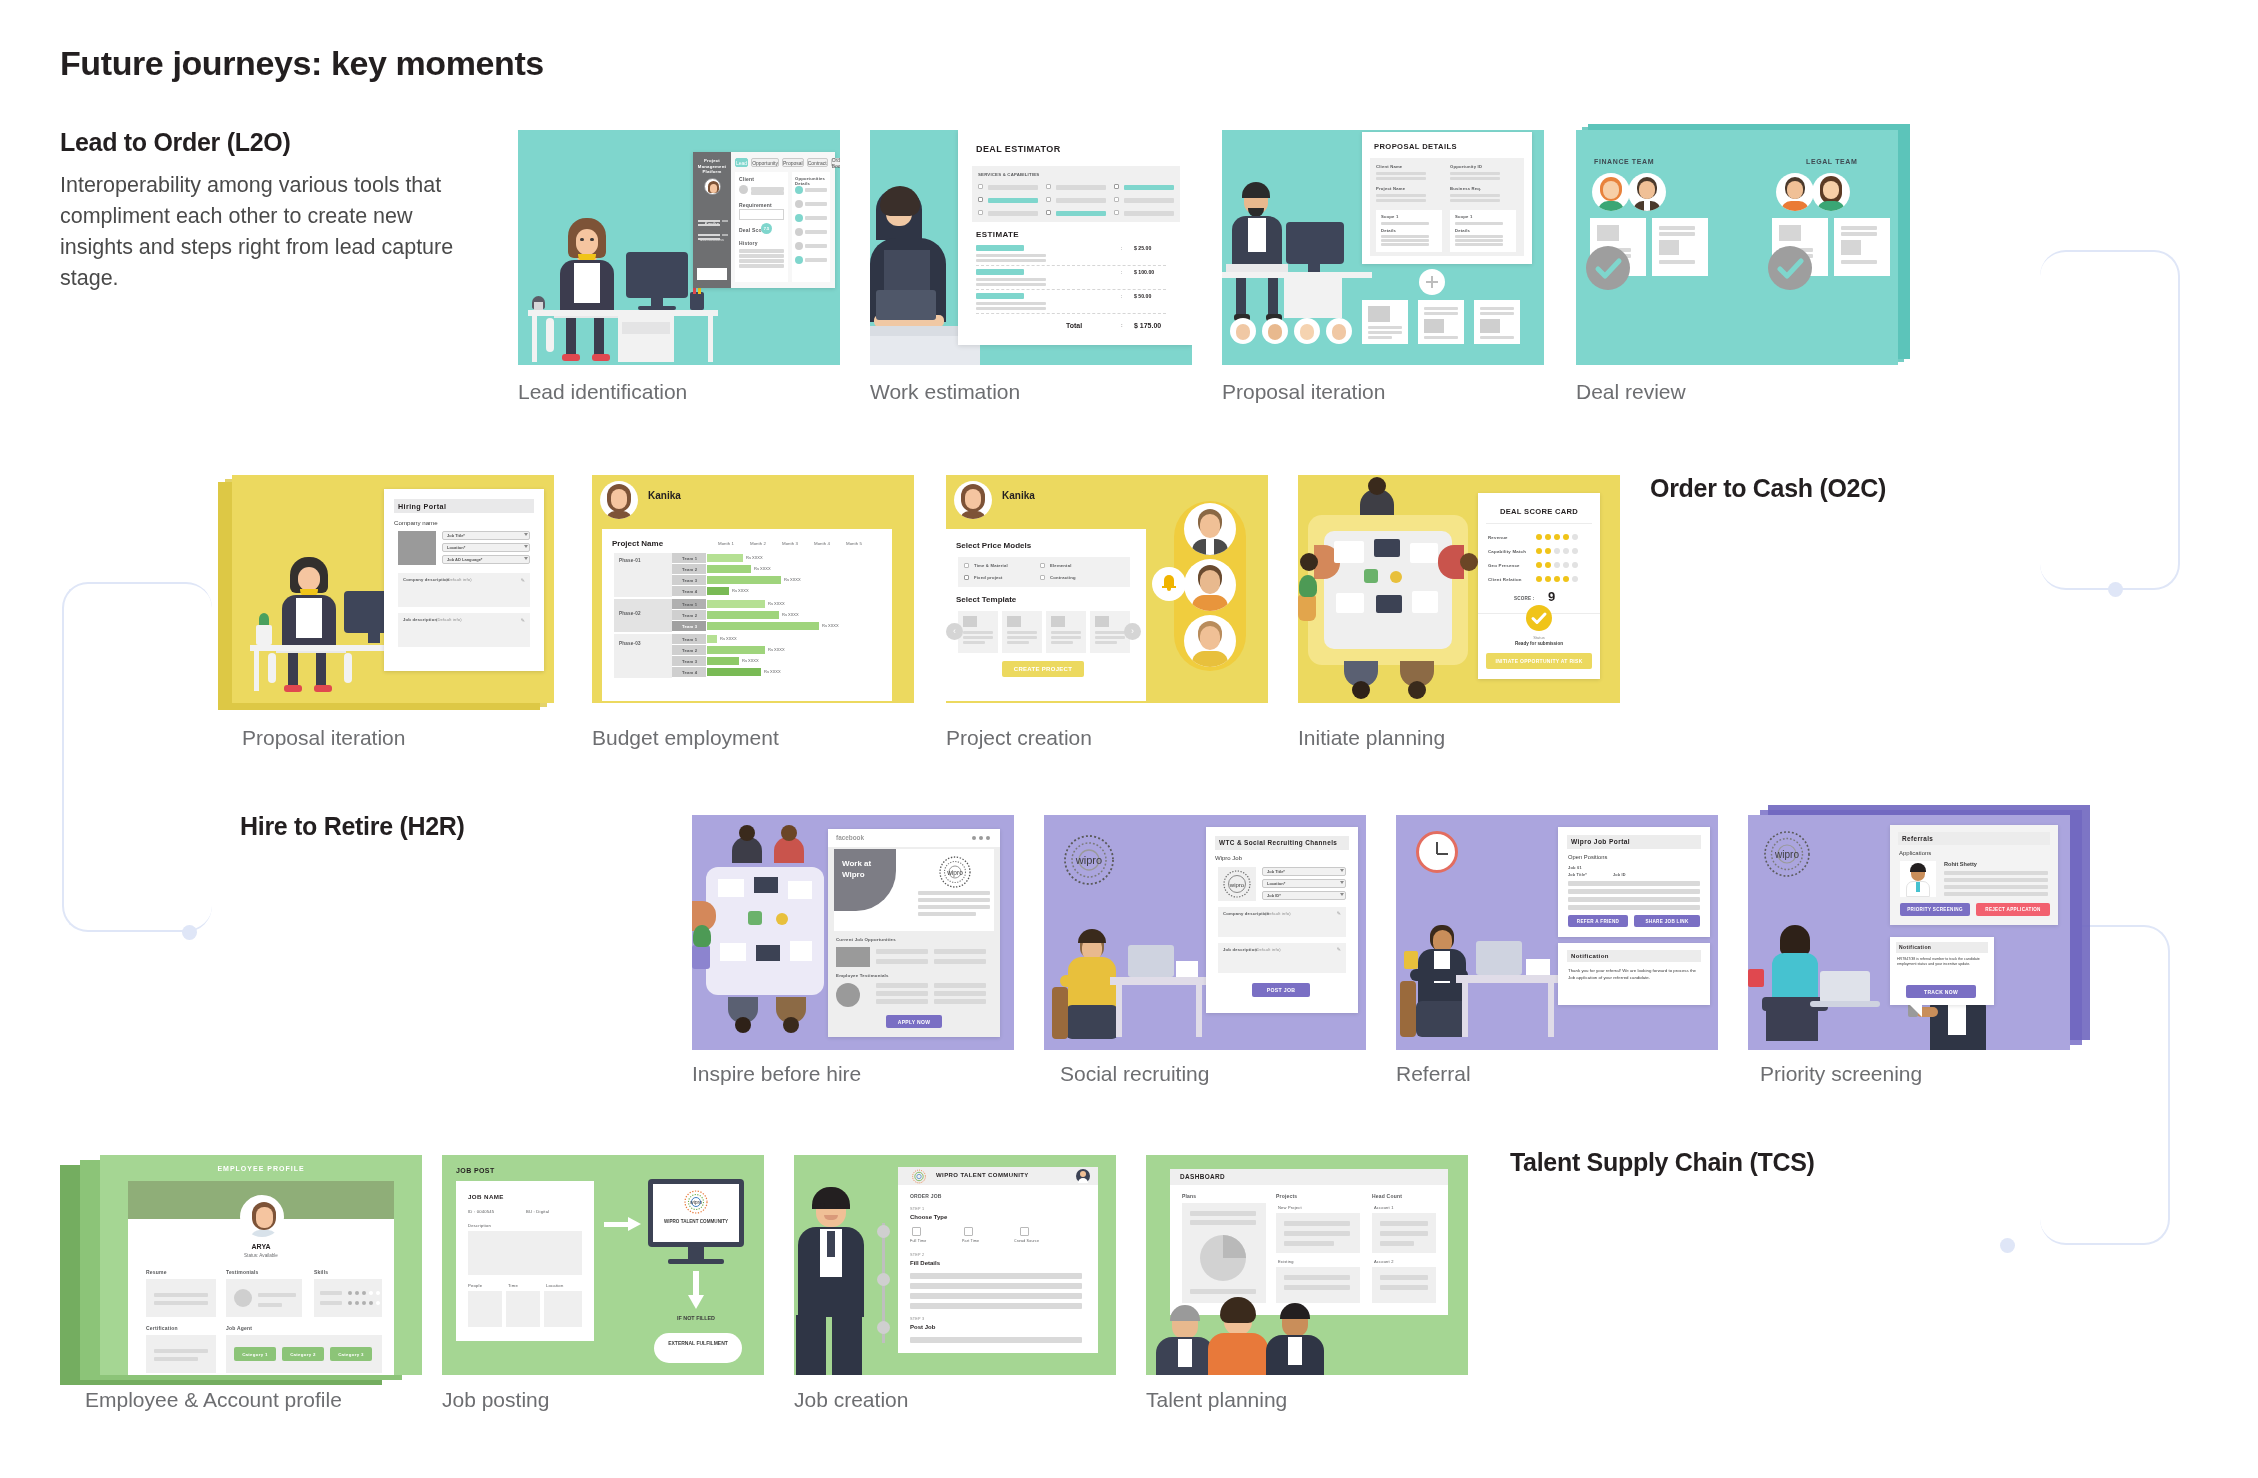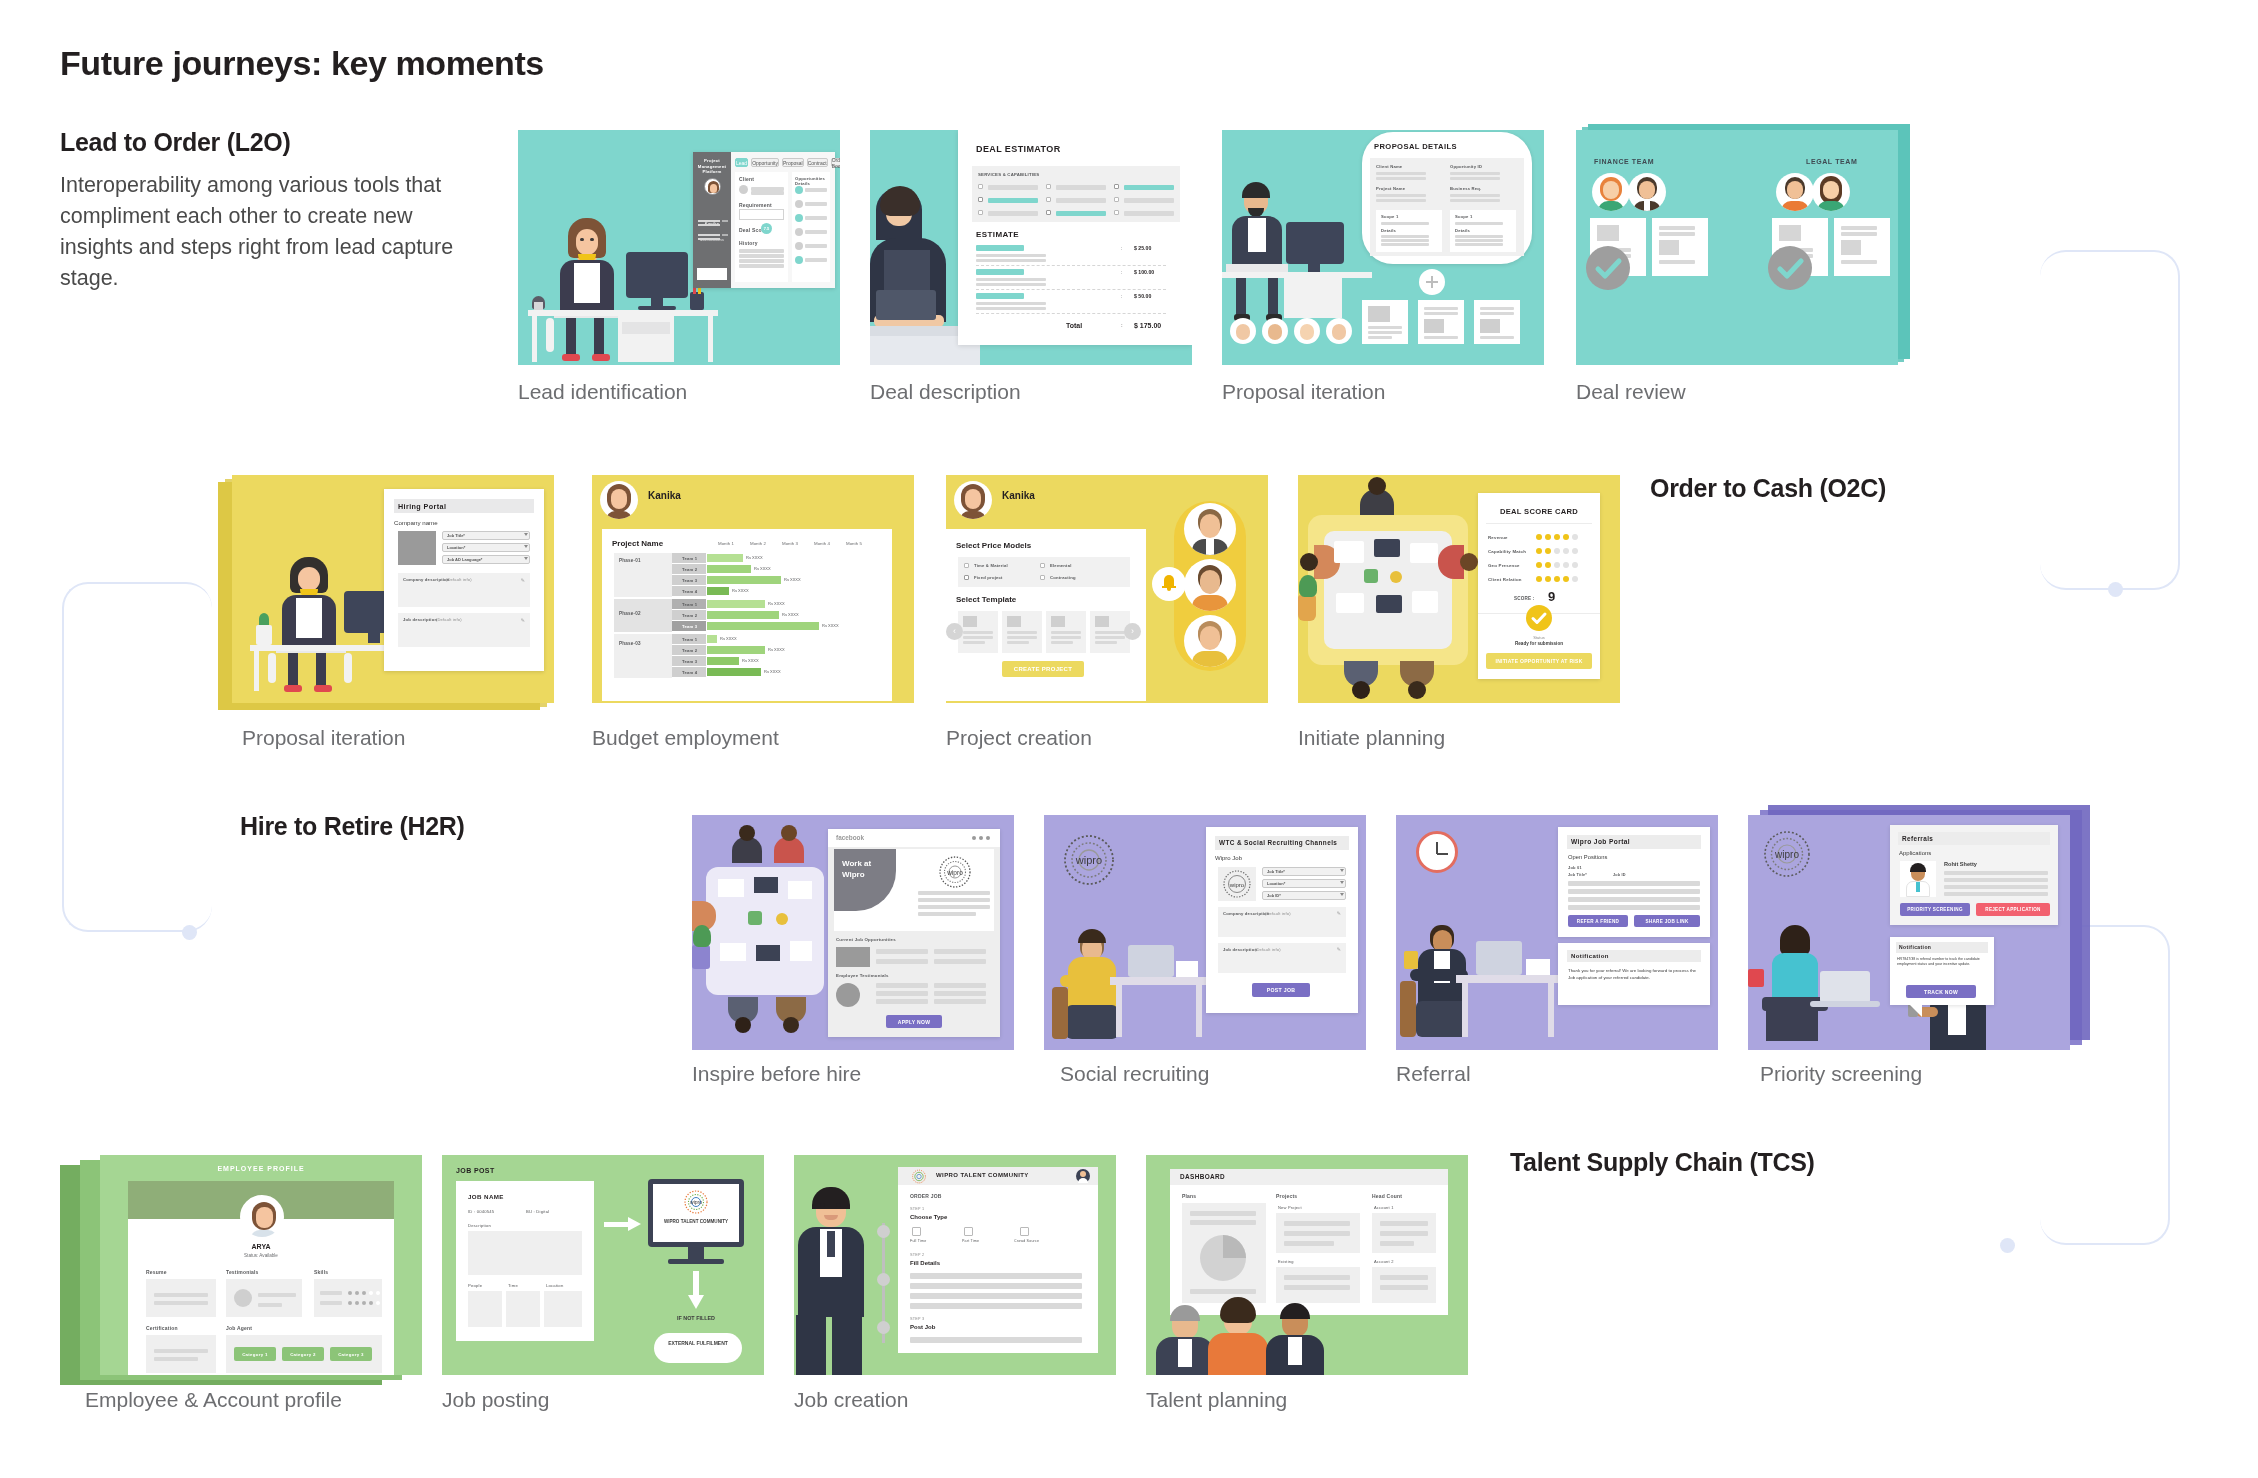--- a/index.html
+++ b/index.html
@@ -246,21 +246,21 @@
           <div style="position:absolute;left:158px;top:0;font-size:5.2px;color:#231f20;font-weight:bold;">$ 50.00</div>
           <div style="position:absolute;left:0;bottom:0;width:190px;border-top:1px dashed #d6d6d6;"></div>
         </div>
       </div>
       <div style="position:absolute;left:108px;top:192px;font-size:7px;font-weight:bold;">Total</div>
       <div style="position:absolute;left:163px;top:192px;font-size:6px;">:</div>
       <div style="position:absolute;left:176px;top:192px;font-size:7px;font-weight:bold;">$ 175.00</div>
     </div>
   </div>
 </div>
-<div class="caption" style="left:870px; top:380px;">Deal description</div>
+<div class="caption" style="left:870px; top:380px;">Work estimation</div>
 
 <div class="card" style="left:1222px; top:130px; width:322px; height:235px;">
   <div class="shot teal">
 
     <div class="blk" style="left:22px;top:58px;width:24px;height:26px;background:#e8b98e;border-radius:11px;"></div>
     <div class="blk" style="left:20px;top:52px;width:28px;height:16px;background:#2b2b2b;border-radius:14px 14px 0 0;"></div>
     <div class="blk" style="left:26px;top:78px;width:16px;height:9px;background:#2b2b2b;border-radius:0 0 8px 8px;"></div>
     <div class="blk" style="left:10px;top:86px;width:50px;height:48px;background:#3b4152;border-radius:14px 14px 0 0;"></div>
     <div class="blk" style="left:26px;top:88px;width:18px;height:34px;background:#fff;"></div>
     <div class="blk" style="left:4px;top:134px;width:62px;height:8px;background:#e9e9ea;"></div>
@@ -275,21 +275,21 @@
 
     <div class="blk" style="left:8px;top:188px;width:26px;height:26px;border-radius:50%;background:#fff;"></div>
     <div class="blk" style="left:14px;top:194px;width:14px;height:16px;border-radius:7px;background:#f0c8a4;"></div>
     <div class="blk" style="left:40px;top:188px;width:26px;height:26px;border-radius:50%;background:#fff;"></div>
     <div class="blk" style="left:46px;top:194px;width:14px;height:16px;border-radius:7px;background:#e8b98e;"></div>
     <div class="blk" style="left:72px;top:188px;width:26px;height:26px;border-radius:50%;background:#fff;"></div>
     <div class="blk" style="left:78px;top:194px;width:14px;height:16px;border-radius:7px;background:#f5d3b0;"></div>
     <div class="blk" style="left:104px;top:188px;width:26px;height:26px;border-radius:50%;background:#fff;"></div>
     <div class="blk" style="left:110px;top:194px;width:14px;height:16px;border-radius:7px;background:#f0c8a4;"></div>
 
-    <div class="panel" style="left:140px;top:2px;width:170px;height:132px;background:#fff;box-shadow:0 1px 4px rgba(0,0,0,.12);border-radius:31px;">
+    <div class="panel" style="left:140px;top:2px;width:170px;height:132px;background:#fff;box-shadow:0 1px 4px rgba(0,0,0,.12);">
       <div class="hd" style="margin:10px 0 0 12px;font-size:7.6px;">PROPOSAL DETAILS</div>
       <div style="position:absolute;left:8px;top:26px;width:154px;height:98px;background:#f0f0f0;">
         <div class="lbl" style="position:absolute;left:6px;top:6px;font-size:4.2px;">Client Name</div>
         <div class="bar" style="position:absolute;left:6px;top:14px;width:50px;height:3px;"></div>
         <div class="bar" style="position:absolute;left:6px;top:19px;width:50px;height:3px;"></div>
         <div class="lbl" style="position:absolute;left:80px;top:6px;font-size:4.2px;">Opportunity ID</div>
         <div class="bar" style="position:absolute;left:80px;top:14px;width:50px;height:3px;"></div>
         <div class="bar" style="position:absolute;left:80px;top:19px;width:50px;height:3px;"></div>
         <div class="lbl" style="position:absolute;left:6px;top:28px;font-size:4.2px;">Project Name</div>
         <div class="bar" style="position:absolute;left:6px;top:36px;width:50px;height:3px;"></div>

